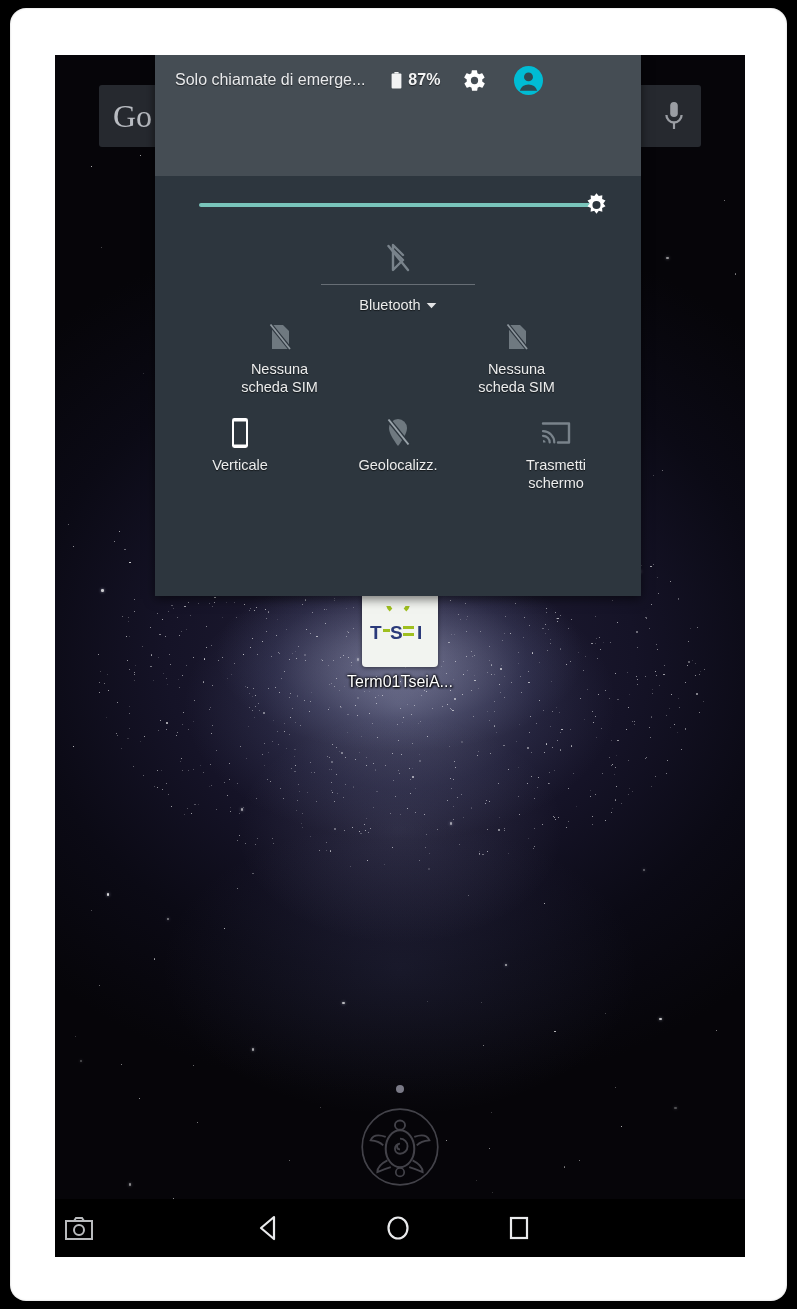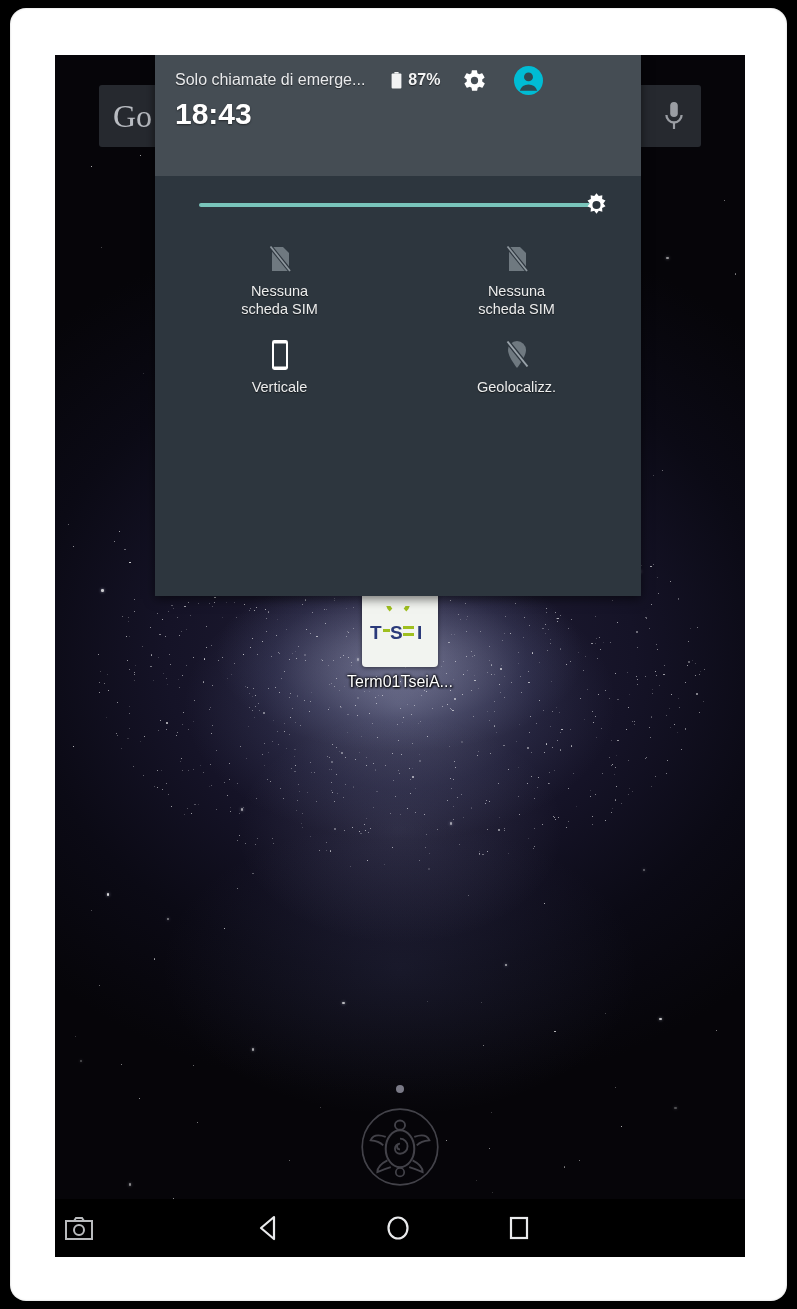--- a/index.html
+++ b/index.html
@@ -1344,35 +1344,49 @@
           </div>
           <svg id="gear-icon" viewBox="0 0 24 24">
             <path fill="#ffffff" d="M19.4 13a7.6 7.6 0 0 0 0-2l2.1-1.6a.5.5 0 0 0 .1-.6l-2-3.5a.5.5 0 0 0-.6-.2l-2.5 1a7.3 7.3 0 0 0-1.7-1l-.4-2.6a.5.5 0 0 0-.5-.4h-4a.5.5 0 0 0-.5.4l-.4 2.6a7.3 7.3 0 0 0-1.7 1l-2.5-1a.5.5 0 0 0-.6.2l-2 3.5a.5.5 0 0 0 .1.6L4.6 11a7.6 7.6 0 0 0 0 2l-2.1 1.6a.5.5 0 0 0-.1.6l2 3.5a.5.5 0 0 0 .6.2l2.5-1a7.3 7.3 0 0 0 1.7 1l.4 2.6a.5.5 0 0 0 .5.4h4a.5.5 0 0 0 .5-.4l.4-2.6a7.3 7.3 0 0 0 1.7-1l2.5 1a.5.5 0 0 0 .6-.2l2-3.5a.5.5 0 0 0-.1-.6zM12 15.5A3.5 3.5 0 1 1 15.5 12 3.5 3.5 0 0 1 12 15.5z"></path>
           </svg>
           <svg id="avatar-icon" viewBox="0 0 24 24">
             <circle cx="12" cy="12" r="12" fill="#00bcd4"></circle>
             <circle cx="12" cy="9" r="3.7" fill="#2f4a52"></circle>
             <path d="M4.8 20.5a7.6 7.6 0 0 1 14.4 0z" fill="#2f4a52"></path>
           </svg>
         </div>
-        <div id="qs-clock">18:43</div>
       </div>
 
       <div id="brightness-row">
         <div id="brightness-track">
           <svg id="brightness-thumb" viewBox="0 0 24 24">
             <path fill="#ffffff" d="M12 1.5l2 2.6 3.2-.8-.2 3.3 3 1.4-2 2.6 2 2.6-3 1.4.2 3.3-3.2-.8-2 2.6-2-2.6-3.2.8.2-3.3-3-1.4 2-2.6-2-2.6 3-1.4-.2-3.3 3.2.8z"></path>
             <circle cx="12" cy="12" r="3.6" fill="#2d363e"></circle>
           </svg>
         </div>
       </div>
 
       <div id="row-connect">
 
 
+        <div class="tile">
+          <div class="tile-icon">
+            <svg width="26" height="32" viewBox="0 0 26 32">
+              <path d="M8 7l10 10-10 10V2l10 10" fill="none" stroke="#79838b" stroke-width="2.4" stroke-linejoin="round" stroke-linecap="round"></path>
+              <line x1="3.5" y1="3" x2="23" y2="27" stroke="#79838b" stroke-width="2.4" stroke-linecap="round"></line>
+            </svg>
+          </div>
+          <div class="tile-divider"></div>
+          <div class="tile-label">
+            <span>Bluetooth</span>
+            <svg class="caret" viewBox="0 0 12 8">
+              <path d="M0.5 1h11L6 7.2z" fill="#e3e4e5"></path>
+            </svg>
+          </div>
+        </div>
       </div>
 
       <div id="tile-area">
 
         <div class="tile-row">
           <div class="tile">
             <div class="tile-icon">
               <svg width="26" height="30" viewBox="0 0 26 30">
                 <path d="M5 3h11l6 6v18H5z" fill="#6f7980"></path>
                 <line x1="3" y1="2" x2="24" y2="28" stroke="#2d363e" stroke-width="4"></line>
@@ -1412,20 +1426,32 @@
             <div class="tile-icon">
               <svg width="26" height="32" viewBox="0 0 26 32">
                 <path d="M13 2a9 9 0 0 0-9 9c0 6.8 9 18 9 18s9-11.2 9-18a9 9 0 0 0-9-9z" fill="#6f7980"></path>
                 <line x1="3" y1="2" x2="24" y2="28" stroke="#2d363e" stroke-width="4.5"></line>
                 <line x1="3.5" y1="2.5" x2="23.5" y2="27.5" stroke="#9aa3aa" stroke-width="2"></line>
               </svg>
             </div>
             <div class="tile-label">Geolocalizz.</div>
           </div>
 
+          <div class="tile">
+            <div class="tile-icon">
+              <svg width="30" height="26" viewBox="0 0 30 26">
+                <path d="M2 3.5h26v19H17" fill="none" stroke="#79838b" stroke-width="2.4" stroke-linecap="round" stroke-linejoin="round"></path>
+                <path d="M2 22.5h2.6A2.6 2.6 0 0 0 2 19.9z" fill="#79838b"></path>
+                <path d="M2 15.8a6.7 6.7 0 0 1 6.7 6.7" fill="none" stroke="#79838b" stroke-width="2.2" stroke-linecap="round"></path>
+                <path d="M2 11.2a11.3 11.3 0 0 1 11.3 11.3" fill="none" stroke="#79838b" stroke-width="2.2" stroke-linecap="round"></path>
+              </svg>
+            </div>
+            <div class="tile-label">Trasmetti</div>
+            <div class="tile-sub">schermo</div>
+          </div>
         </div>
       </div>
     </div>
 
     <div id="nav-bar">
       <svg id="screenshot-icon" viewBox="0 0 28 23">
         <rect x="1" y="4" width="26" height="18" fill="none" stroke="#b9bbbd" stroke-width="2"></rect>
         <path d="M9 4l2-3h6l2 3" fill="none" stroke="#b9bbbd" stroke-width="2"></path>
         <circle cx="14" cy="13" r="5" fill="none" stroke="#b9bbbd" stroke-width="2"></circle>
       </svg>

